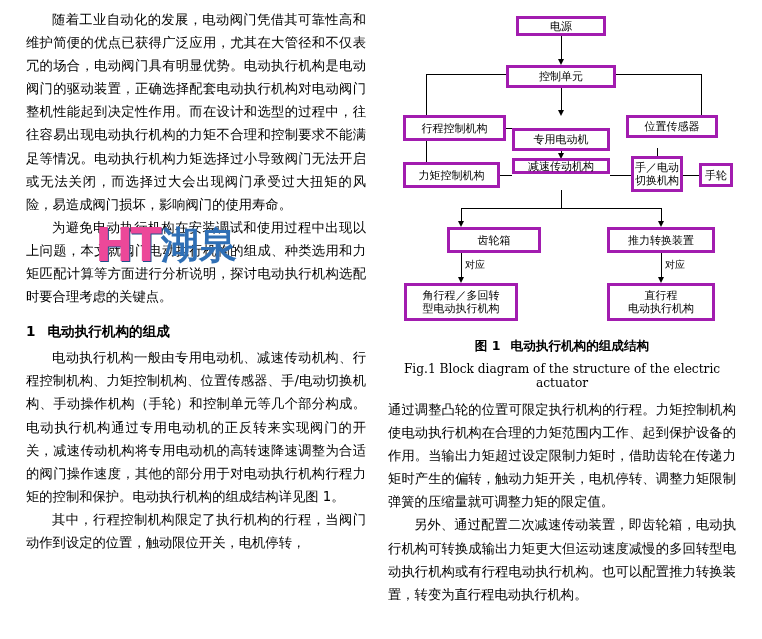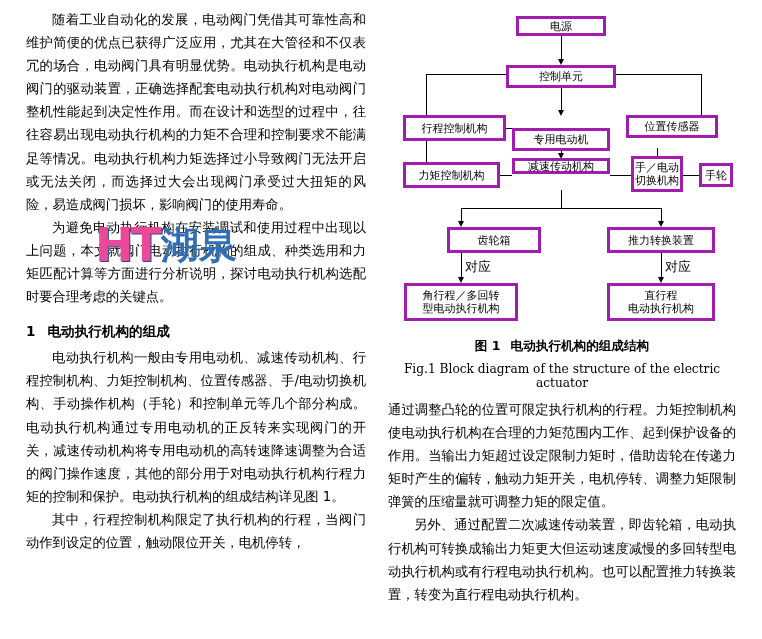--- a/index.html
+++ b/index.html
@@ -98,21 +98,21 @@
     border-bottom: 3.5px solid transparent;
     border-right: 6px solid #000;
   }
   .arrow-r {
     border-top: 3.5px solid transparent;
     border-bottom: 3.5px solid transparent;
     border-left: 6px solid #000;
   }
   .side-label {
     position: absolute;
-    font-size: 13px;
+    font-size: 10px;
     background: #fff;
     padding: 0 1px;
     z-index: 3;
     text-align: right;
   }
   .fig-cap-cn {
     margin-top: 10px;
     text-align: center;
     font-size: 12.6px;
     font-weight: bold;

